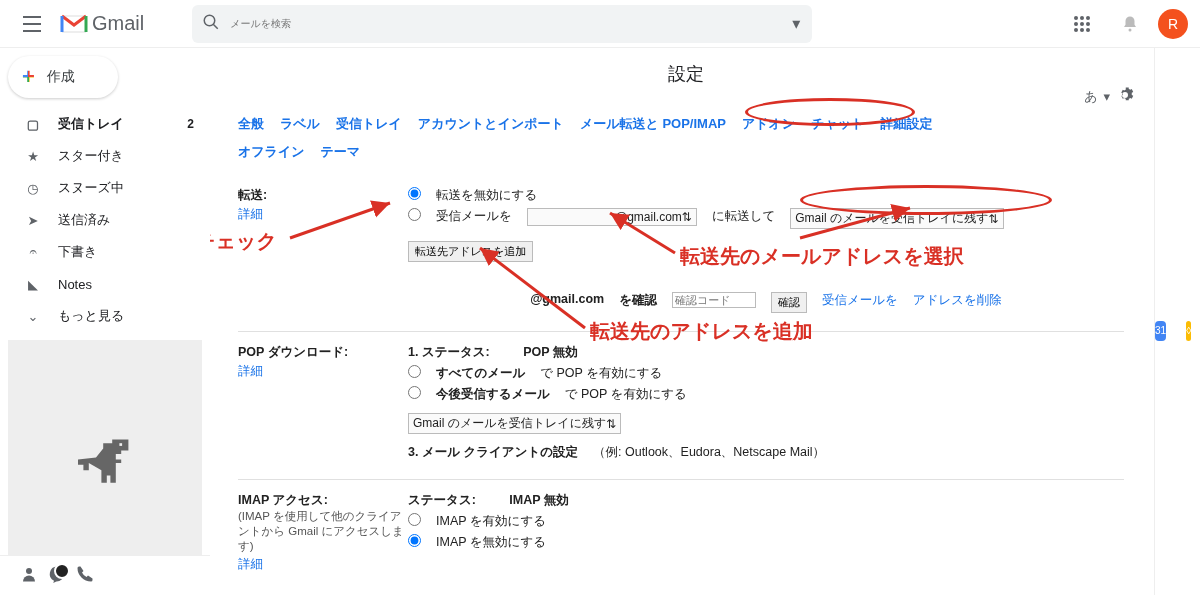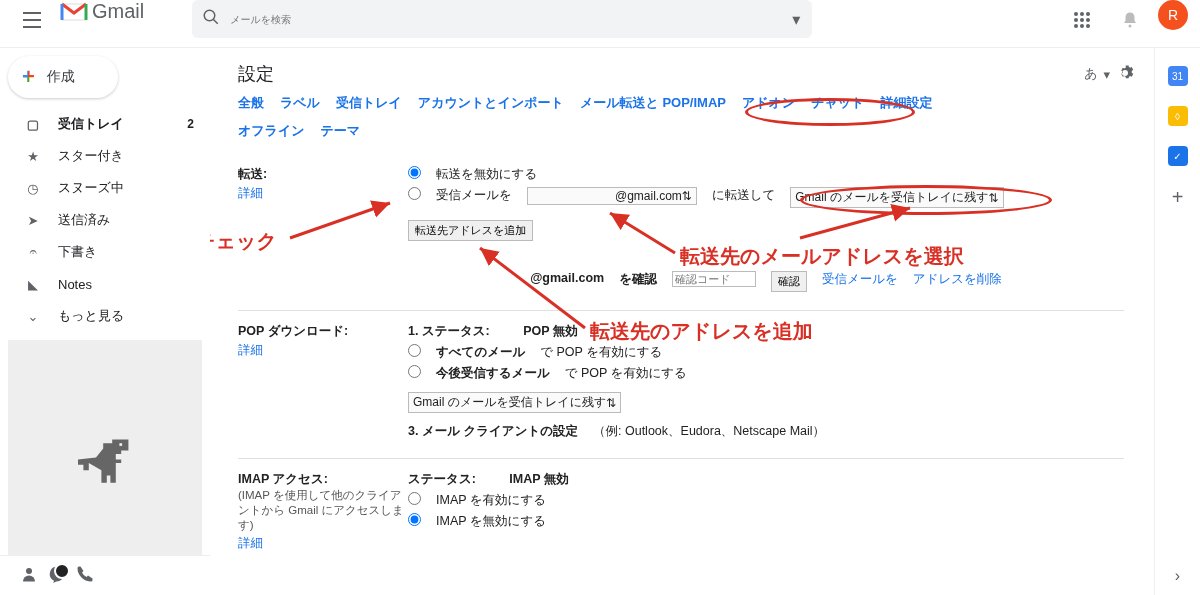--- a/index.html
+++ b/index.html
@@ -1,19 +1,19 @@
 <!DOCTYPE html>
 <html><head>
 <meta charset="utf-8">
 <style>
 * { box-sizing: border-box; margin: 0; padding: 0; font-family: Arial, 'Hiragino Sans', 'Meiryo', sans-serif; }
 body { width: 1200px; height: 595px; overflow: hidden; background: #fff; color: #202124; position: relative; }
 
 
-.header { height: 48px; display: flex; align-items: flex-start; padding: 0 12px; gap: 8px; border-bottom: 1px solid #eee; }
+.header { height: 48px; display: flex; align-items: center; padding: 0 12px; gap: 8px; border-bottom: 1px solid #eee; }
 .menu-btn { width: 40px; height: 40px; display: flex; align-items: center; justify-content: center; color: #5f6368; cursor: pointer; }
 .logo { display: flex; align-items: center; gap: 4px; margin-right: 40px; }
 .logo-text { font-size: 20px; color: #5f6368; }
 .search { flex: 0 0 620px; height: 38px; background: #f1f3f4; border-radius: 6px; display: flex; align-items: center; padding: 0 10px; color: #5f6368; position: relative; }
 .search input { border: none; background: transparent; outline: none; flex: 1; font-size: 10px; margin-left: 10px; }
 .search .caret { position: absolute; right: 12px; }
 .hspace { flex: 1; }
 .hicon { width: 40px; height: 40px; display: flex; align-items: center; justify-content: center; color: #5f6368; cursor: pointer; }
 .avatar { width: 30px; height: 30px; border-radius: 50%; background: #f4511e; color: #fff; display: flex; align-items: center; justify-content: center; font-size: 14px; cursor: pointer; }
 
@@ -30,21 +30,21 @@
 .nav li .ico { width: 18px; color: #5f6368; display:flex; align-items:center; justify-content:center; }
 .folder-img { flex: 1; margin: 8px 8px 0 8px; background: #eee; position: relative; }
 .dino { position:absolute; left:50%; top:58%; transform:translate(-50%,-50%); color:#555; }
 
 .bottom-icons { height: 40px; display:flex; align-items:center; gap:10px; padding-left:20px; color:#5f6368; border-top:1px solid #eee; }
 .badge { position:relative; }
 .badge::after{content:''; position:absolute; top:-2px; right:-4px; width:12px;height:12px;background:#222;border-radius:50%;border:2px solid #fff;}
 
 
 .main { flex: 1; overflow: hidden; position: relative; padding: 0 0 0 28px; }
-.settings-head { display:flex; align-items:center; padding: 14px 20px 8px 0; }
+.settings-head { display:flex; align-items:center; padding: 14px 20px 8px 0; flex-direction: column; }
 .settings-head h1 { font-size: 18px; font-weight: normal; }
 .gearline { margin-left:auto; display:flex; align-items:center; gap:6px; color:#5f6368; font-size:13px; }
 .tabs { display:flex; flex-wrap: wrap; gap: 16px; font-size: 13px; color:#1a73e8; padding-right:20px; }
 .tabs span { color:#1a73e8; cursor:pointer; white-space:nowrap;font-weight:bold; }
 .tabs span.active { color:#1a73e8; font-weight:bold; }
 .tabs-row2 { margin-top: 10px; }
 
 .sections { margin-top: 14px; font-size: 12.5px; color:#222; padding-right: 30px; }
 .sec { display:flex; border-top:1px solid #e0e0e0; padding: 12px 0 14px 0; }
 .sec:first-child { border-top:none; }
@@ -61,21 +61,21 @@
 input.code { width:84px; font-size:11px; padding:1px 2px; border:1px solid #bbb; }
 .link { color:#1a73e8; cursor:pointer; }
 
 
 .annot { position:absolute; pointer-events:none; }
 .red { color:#d93025; font-weight:bold; }
 .ellipse { position:absolute; border:3px solid #d93025; border-radius:50%; }
 svg.arrows { position:absolute; left:0; top:0; pointer-events:none; }
 
 
-.rail { width: 46px; border-left: 1px solid #eee; display:flex; flex-direction:column; align-items:center; gap:20px; padding-top:18px; }
+.rail { width: 46px; border-left: 1px solid #eee; display:flex; flex-direction:row; align-items:center; gap:20px; padding-top:18px; }
 .rail .ic { width:20px; height:20px; border-radius:4px; display:flex;align-items:center;justify-content:center;color:#fff;font-size:10px;cursor:pointer;}
 .rail .cal{background:#4285f4;} .rail .keep{background:#fbbc04;} .rail .tasks{background:#1a73e8;}
 .rail .plus{color:#5f6368;font-size:20px;}
 .rail .chev{margin-top:auto;margin-bottom:10px;color:#5f6368;}
 
 </style>
 </head>
 <body>
 
 <div class="header">

